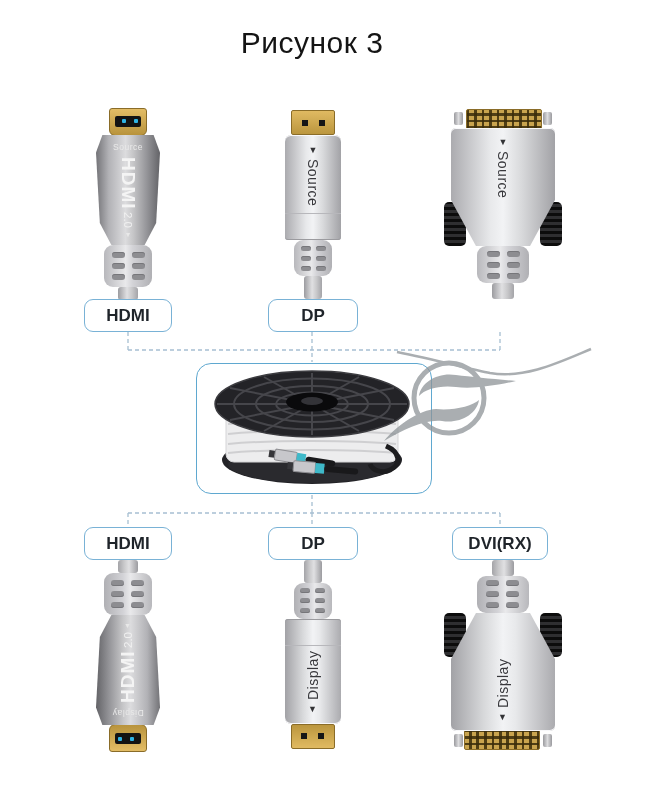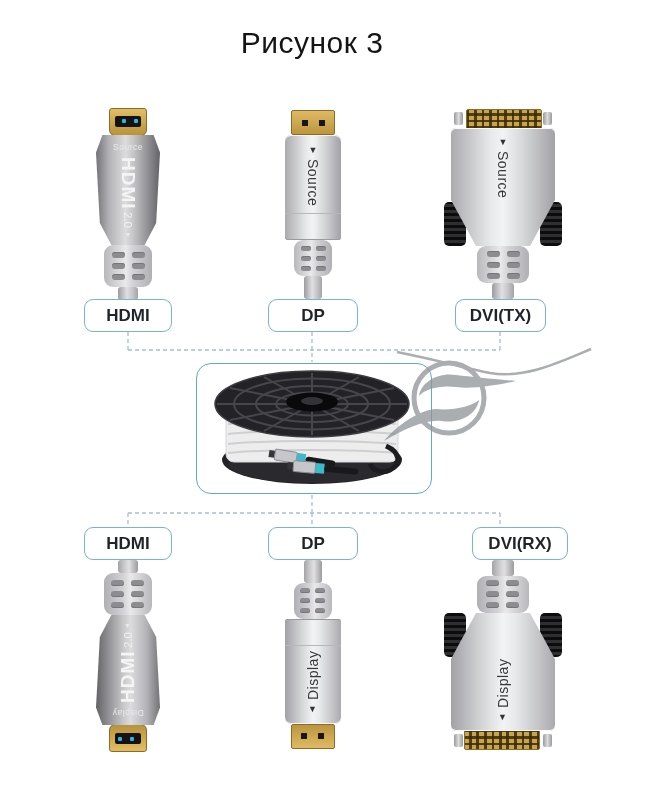--- a/index.html
+++ b/index.html
@@ -238,25 +238,24 @@
             <span class="slotbar"></span>
             <span class="slotbar"></span>
           </span>
       </div>
       <div class="cable" style="left:54px; top:176px; width:22px; height:16px;"></div>
     </div>
   </div>
 
   <div class="tagbox" style="left:84px; top:299px; width:88px;">HDMI</div>
   <div class="tagbox" style="left:268px; top:299px; width:90px;">DP</div>
-  <div class="tagbox" style="left:455px; top:299px; width:91px;">DVI(TX)</div>
 
   <div class="tagbox" style="left:84px; top:527px; width:88px;">HDMI</div>
   <div class="tagbox" style="left:268px; top:527px; width:90px;">DP</div>
-  <div class="tagbox" style="left:452px; top:527px; width:96px;margin-left:20px;">DVI(RX)</div>
+  <div class="tagbox" style="left:452px; top:527px; width:96px;">DVI(RX)</div>
 
   <div class="conn" style="left:88px; top:560px; width:80px; height:192px;">
     <div class="flip">
       <div class="hdmi-plug" style="left:21px; top:0; width:38px; height:28px;">
         <span class="hslot"></span>
           <span class="dot d1"></span>
           <span class="dot d2"></span>
       </div>
       <div class="hdmi-body gunmetal" style="left:8px; top:27px; width:64px; height:110px;"></div>
       <div class="hdmi-text" style="left:8px; top:27px; width:64px; height:110px;">

